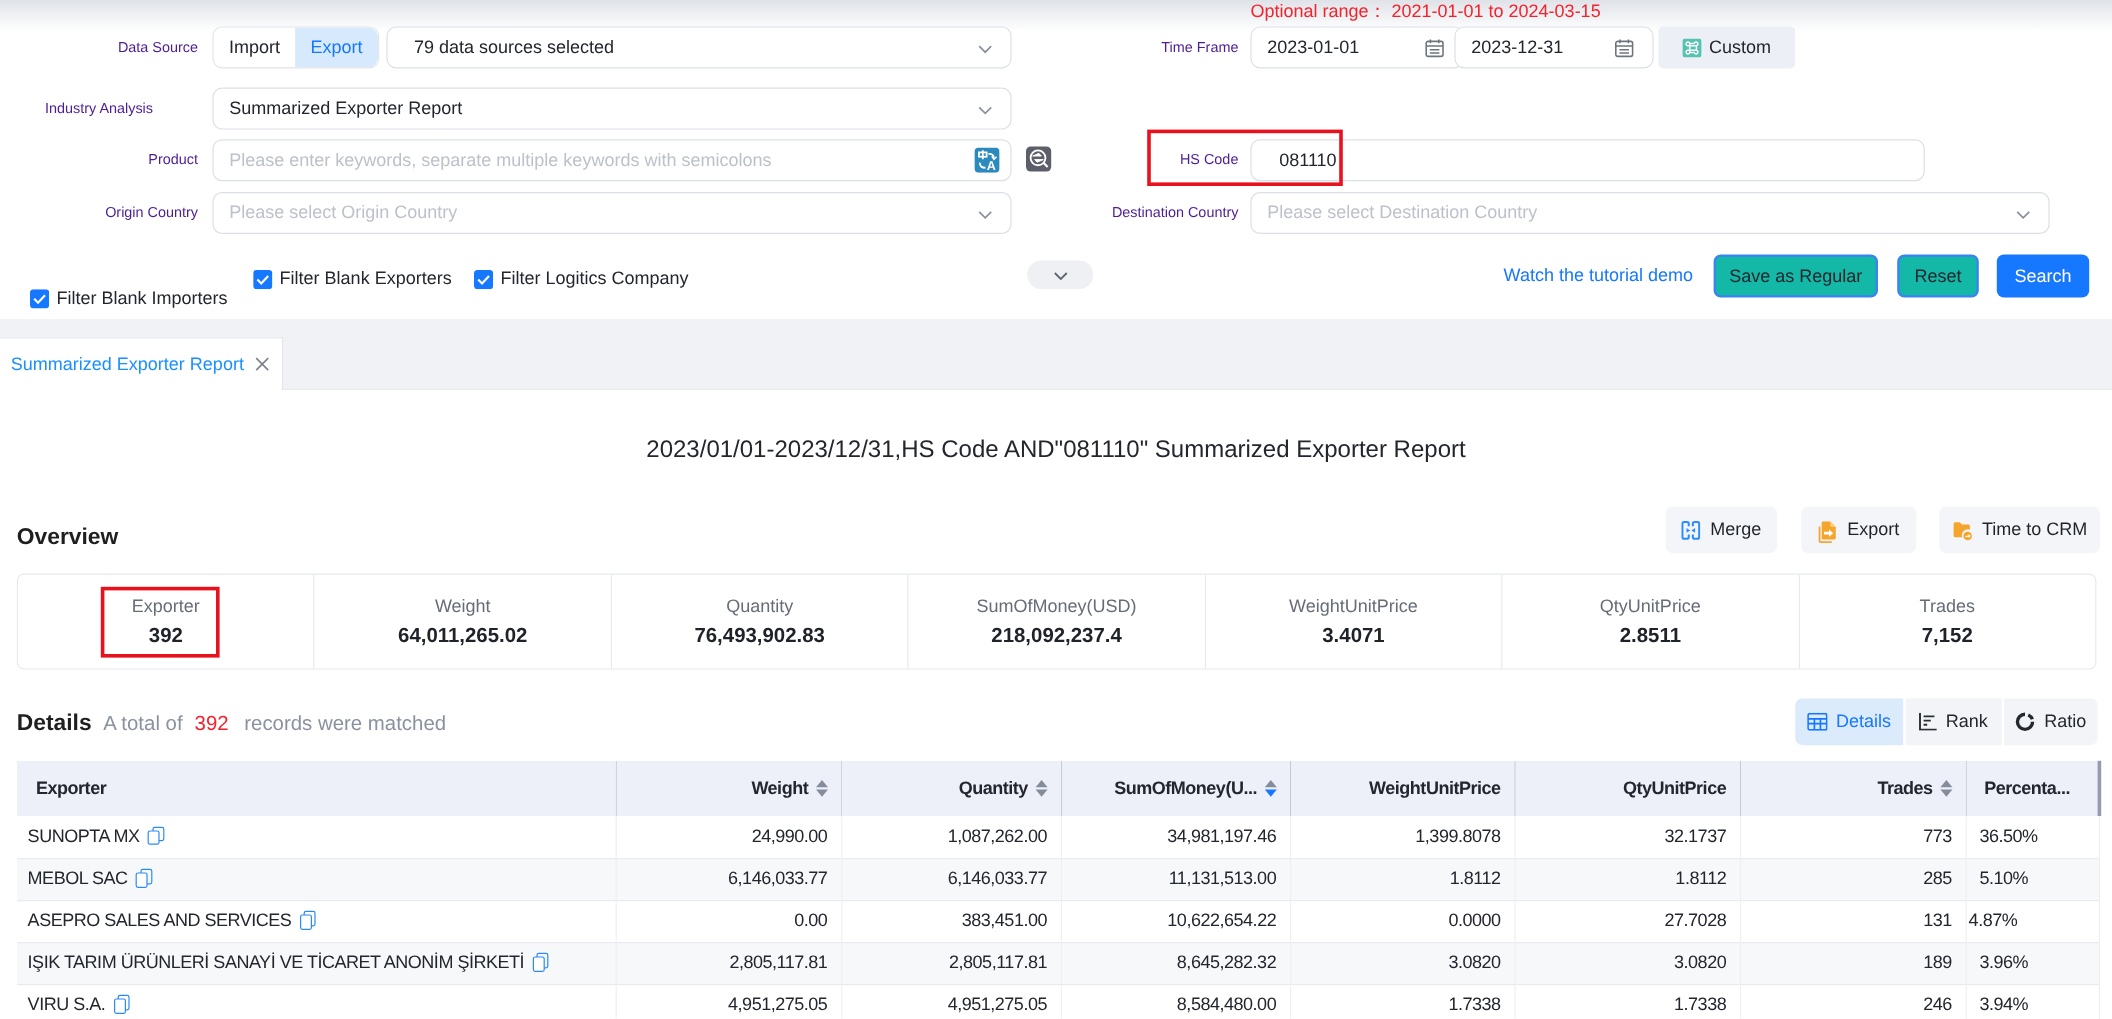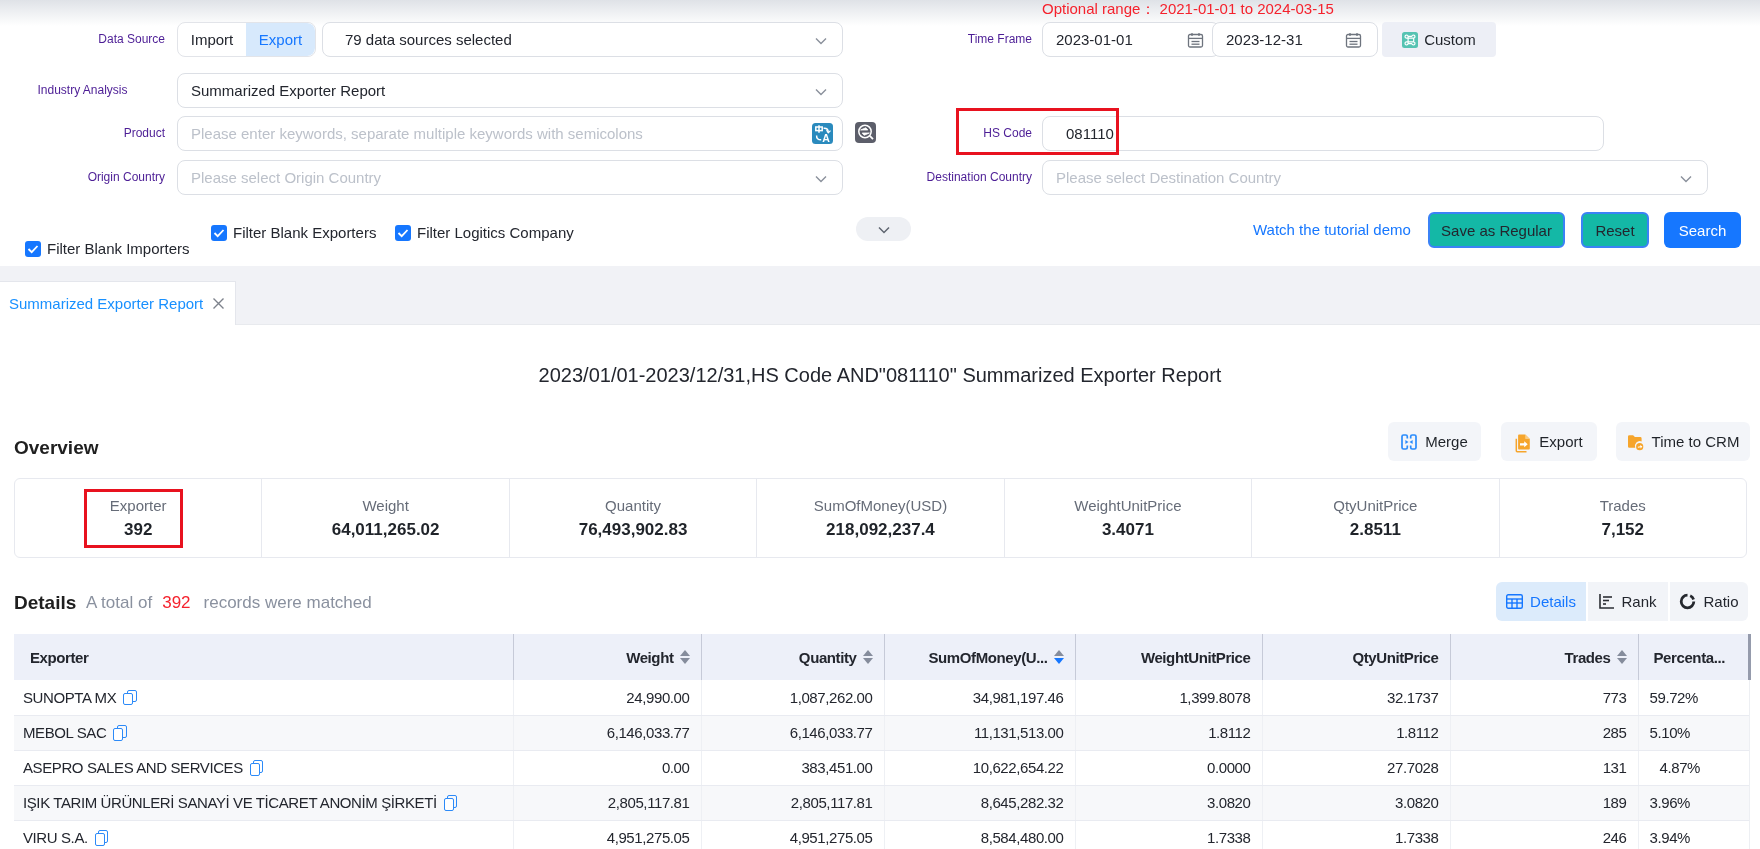--- a/index.html
+++ b/index.html
@@ -318,41 +318,41 @@
       </thead>
 <tbody>
 <tr>
           <td class="tl name">SUNOPTA MX<span class="cpy"></span></td>
           <td>24,990.00</td>
           <td>1,087,262.00</td>
           <td>34,981,197.46</td>
           <td>1,399.8078</td>
           <td>32.1737</td>
           <td>773</td>
-          <td class="tl" style="padding-left:11px;">59.72%</td>
+          <td class="tl" style="padding-left:11px;">36.50%</td>
         </tr>
 <tr>
           <td class="tl name">MEBOL SAC<span class="cpy"></span></td>
           <td>6,146,033.77</td>
           <td>6,146,033.77</td>
           <td>11,131,513.00</td>
           <td>1.8112</td>
           <td>1.8112</td>
           <td>285</td>
           <td class="tl" style="padding-left:11px;">5.10%</td>
         </tr>
 <tr>
           <td class="tl name">ASEPRO SALES AND SERVICES<span class="cpy"></span></td>
           <td>0.00</td>
           <td>383,451.00</td>
           <td>10,622,654.22</td>
           <td>0.0000</td>
           <td>27.7028</td>
           <td>131</td>
-          <td class="tl" style="padding-left:21px;margin-left:30px;">4.87%</td>
+          <td class="tl" style="padding-left:2px;margin-left:30px;">4.87%</td>
         </tr>
 <tr>
           <td class="tl name">IŞIK TARIM ÜRÜNLERİ SANAYİ VE TİCARET ANONİM ŞİRKETİ<span class="cpy"></span></td>
           <td>2,805,117.81</td>
           <td>2,805,117.81</td>
           <td>8,645,282.32</td>
           <td>3.0820</td>
           <td>3.0820</td>
           <td>189</td>
           <td class="tl" style="padding-left:11px;">3.96%</td>

